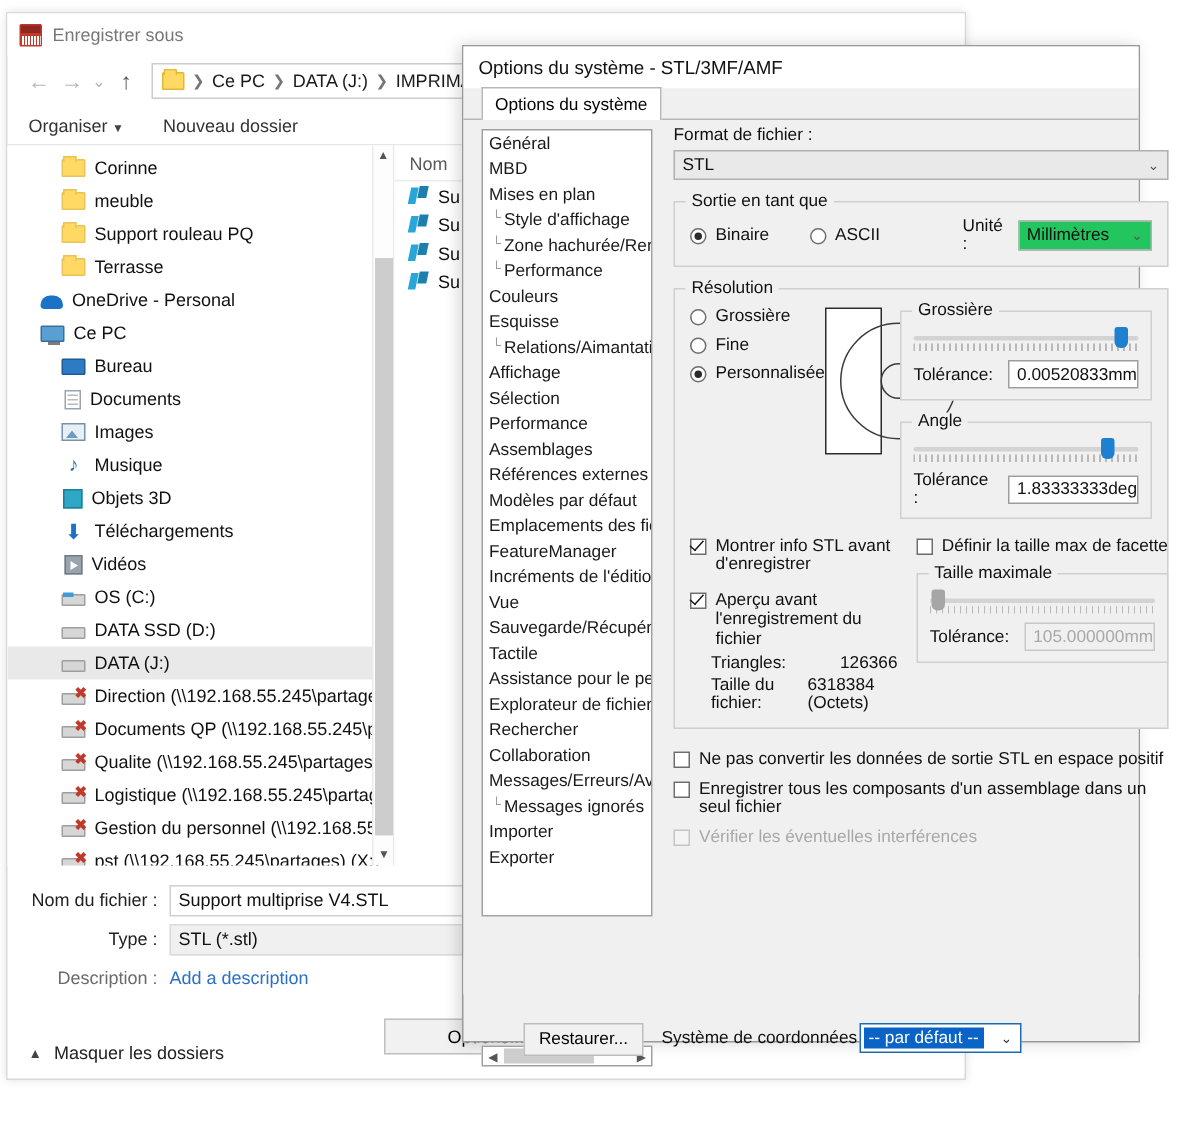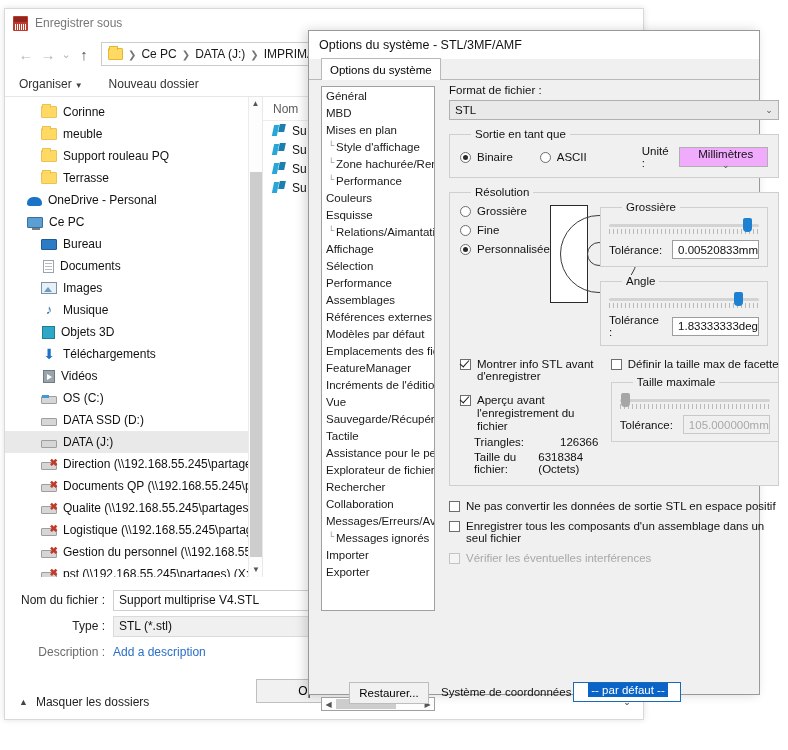--- a/index.html
+++ b/index.html
@@ -173,21 +173,21 @@
     align-items:center; padding-left:5px; font-size:11.5px; color:#111;
     justify-content:space-between;
   }
   .combo .carrow { width:18px; text-align:center; color:#555; font-size:9px;}
   .group {
     border:1px solid #cfcfcf; background:#f0f0f0; position:relative; margin-top:12px;
     padding:10px 8px 8px 8px;
   }
   .group > .glegend {
     position:absolute; top:-7px; left:7px; background:#f0f0f0; padding:0 4px;
-    font-size:11.5px; color:#111;margin-left:14px;
+    font-size:11.5px; color:#111;
   }
   .radio, .checkbox { display:flex; align-items:flex-start; gap:6px; font-size:11.5px; color:#111; }
   .rbox { width:11px;height:11px;border:1px solid #6d6d6d;border-radius:50%;background:#fff;flex:none;
           position:relative; margin-top:1px;}
   .rbox.on:after{content:"";position:absolute;left:2px;top:2px;width:5px;height:5px;border-radius:50%;background:#2a2a2a;}
   .cbox { width:11px;height:11px;border:1px solid #6d6d6d;background:#fff;flex:none; position:relative; margin-top:1px;}
   .cbox.on:after{content:"";position:absolute;left:1px;top:-2px;width:4px;height:8px;border:solid #1a1a1a;border-width:0 1.6px 1.6px 0;transform:rotate(42deg);}
   .cbox.dis { border-color:#c4c4c4; background:#f4f4f4; }
   .dis-text { color:#a8a8a8; }
 
@@ -214,21 +214,21 @@
   .info-line .v { }
 
   #opt-bottom { position:absolute; left:0; right:16px; top:600px; height:40px; }
   #restaurer {
     position:absolute; left:40px; top:2px; width:80px; height:22px; border:1px solid #bdbdbd;
     background:#f1f1f1; display:flex; align-items:center; justify-content:center; font-size:11.5px;
   }
   #coordsys-label { position:absolute; left:132px; top:6px; font-size:11.5px; color:#111;}
   #coordsys-combo {
     position:absolute; left:264px; top:2px; width:108px; height:20px; border:1px solid #1a6bb5;
-    background:#fff; display:flex; align-items:center; justify-content:space-between;flex-direction:column;
+    background:#fff; display:flex; align-items:center; justify-content:space-between;
   }
   #coordsys-combo .val { background:#0a64c8; color:#fff; font-size:11.5px; padding:1px 3px; margin-left:2px;}
   #coordsys-combo .carrow { width:18px; text-align:center; color:#333; font-size:9px;}
   #opt-footer { position:absolute; left:0; right:0; bottom:0; height:24px; background:#f0f0f0;}
 </style>
 </head>
 <body>
 
 <div id="root">
 
@@ -534,21 +534,21 @@
           <div style="display:flex;align-items:center;">
             <div class="radio" style="width:86px;">
               <span class="rbox on"></span>
               <span>Binaire</span>
             </div>
             <div class="radio" style="width:110px;">
               <span class="rbox"></span>
               <span>ASCII</span>
             </div>
             <div class="lbl" style="margin-right:6px;">Unité :</div>
-            <div class="combo" style="width:96px;background:#f0abfc;flex-direction:column;">
+            <div class="combo" style="width:96px;background:#22c55e;">
               <span>Millimètres</span>
               <span class="carrow">⌄</span>
             </div>
           </div>
         </div>
 
         <div class="group" style="margin-top:14px;padding:12px 10px 10px 10px;">
           <div class="glegend">Résolution</div>
           <div style="display:flex;">
             <div style="width:98px;">

